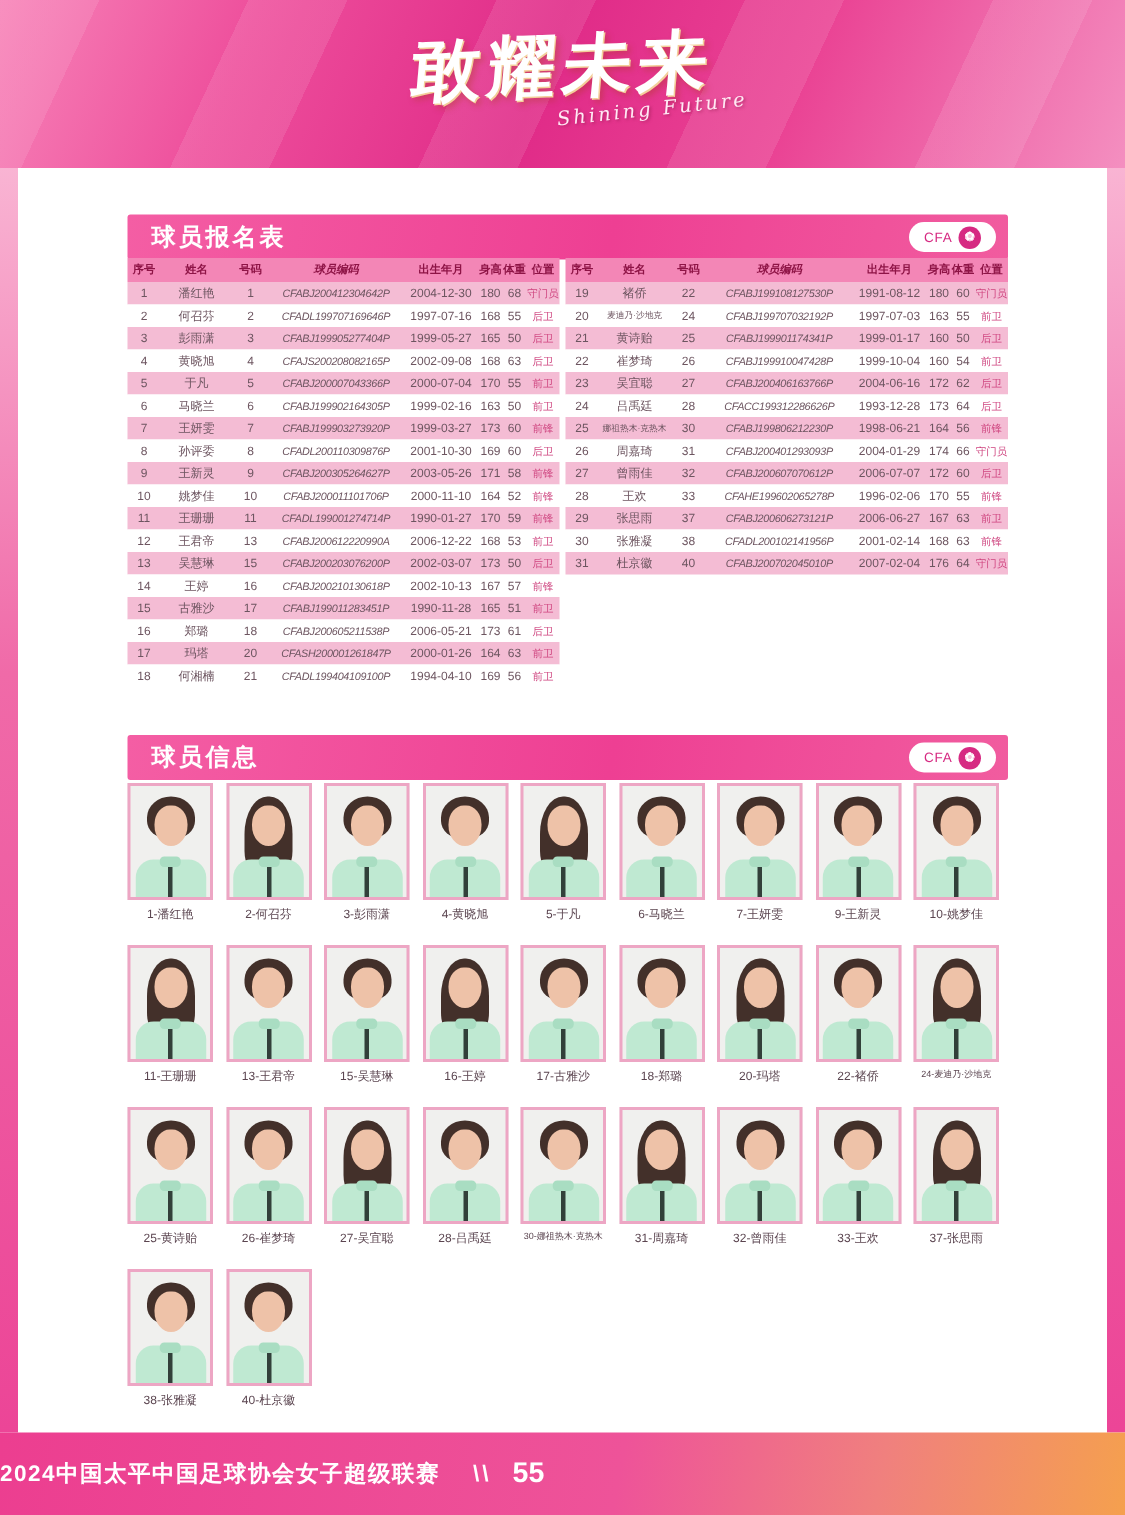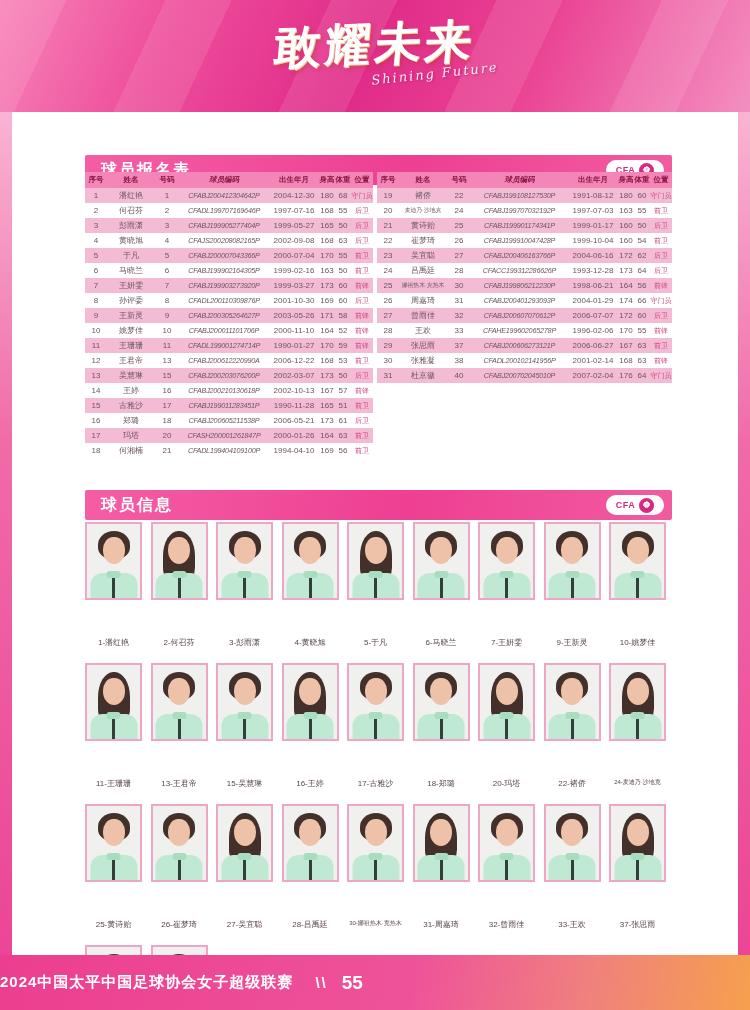--- a/index.html
+++ b/index.html
@@ -45,21 +45,21 @@
   .section-bar{
     position:absolute;left:85px;width:587px;height:30px;border-radius:2px;
     background:linear-gradient(100deg,#f45ea4 0%,#ee3f93 55%,#f15c9f 100%);
     display:flex;align-items:center;
   }
   .section-bar .stitle{color:#fff;font-size:16px;font-weight:bold;letter-spacing:2px;padding-left:16px;flex:1;}
   .cfa-badge{
     width:58px;height:20px;margin-right:8px;background:#ffffff;border-radius:10px;
     display:flex;align-items:center;justify-content:center;gap:4px;
   }
-  .cfa-text{font-size:9px;font-weight:bold;color:#d62a82;letter-spacing:0.5px;}
+  .cfa-text{font-size:9px;font-weight:normal;color:#d62a82;letter-spacing:0.5px;}
   .cfa-emblem{
     width:15px;height:15px;border-radius:50%;
     background:radial-gradient(circle at 50% 45%,#f8c0da 0 28%,#d62a82 30% 100%);
     display:flex;align-items:center;justify-content:center;
     color:#ffffff;font-size:8px;line-height:1;
   }
   
   .rtable{position:absolute;top:172px;font-size:8px;color:#6d5560;}
   .rtable.left{left:85px;width:288px;}
   .rtable.right{left:377px;width:295px;}
@@ -71,21 +71,21 @@
   .c0{width:22px;} .c1{width:48px;} .c2{width:24px;} .c3{width:90px;flex-grow:1;font-style:italic;}
   .c4{width:50px;} .c5{width:16px;} .c6{width:16px;} .c7{width:22px;}
   .tcell.code{font-size:7.2px;letter-spacing:-0.2px;}
   .tcell.pos{font-size:7px;color:#cf4680;}
   .tcell.tiny{font-size:5.8px;}
   
   .pgrid{
     position:absolute;left:85px;top:522px;width:592px;
     display:flex;flex-wrap:wrap;column-gap:8.5px;row-gap:15px;
   }
-  .pcell{width:57px;display:flex;flex-direction:column;align-items:center;gap:33px;}
+  .pcell{width:57px;display:flex;flex-direction:column;align-items:center;}
   .photo{
     width:53px;height:74px;border:2px solid #eda6c4;background:#f0f0ee;
     position:relative;overflow:hidden;
   }
   .hair{position:absolute;top:7px;left:50%;transform:translateX(-50%);
     width:32px;height:28px;background:#43302a;border-radius:50% 50% 42% 42%;}
   .photo.long .hair{height:52px;border-radius:48% 48% 30% 30%;}
   .face{position:absolute;top:13px;left:50%;transform:translateX(-50%);
     width:22px;height:27px;background:#eec2a8;border-radius:46% 46% 50% 50%;}
   .pbody{position:absolute;bottom:0;left:50%;transform:translateX(-50%);
@@ -103,21 +103,21 @@
 <div class="header">
   <div class="logo-wrap">
     <div class="logo-main">敢耀未来</div>
     <div class="logo-sub">Shining Future</div>
   </div>
 </div>
 
 <div class="strip left"></div>
 <div class="strip right"></div>
 
-<div class="section-bar" style="top:155px;">
+<div class="section-bar" style="top:143px;">
   <span class="stitle">球员报名表</span>
   <span class="cfa-badge">
     <span class="cfa-text">CFA</span>
     <span class="cfa-emblem">✿</span>
   </span>
 </div>
 
 <div class="rtable left">
     <div class="trow thead">
       <span class="tcell c0">序号</span>

